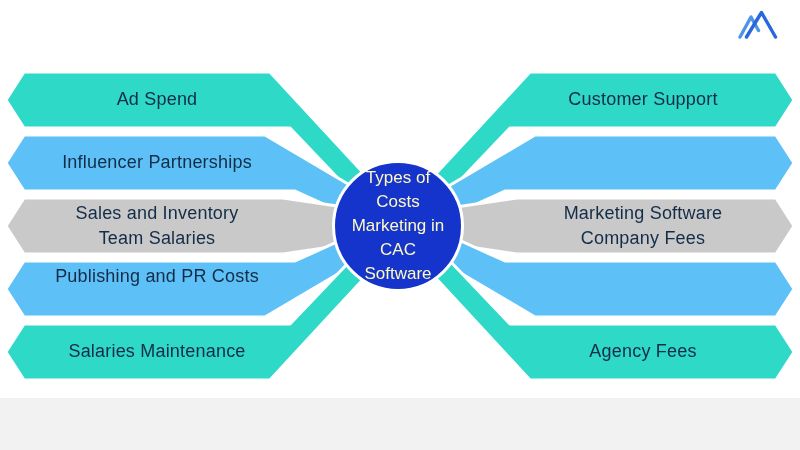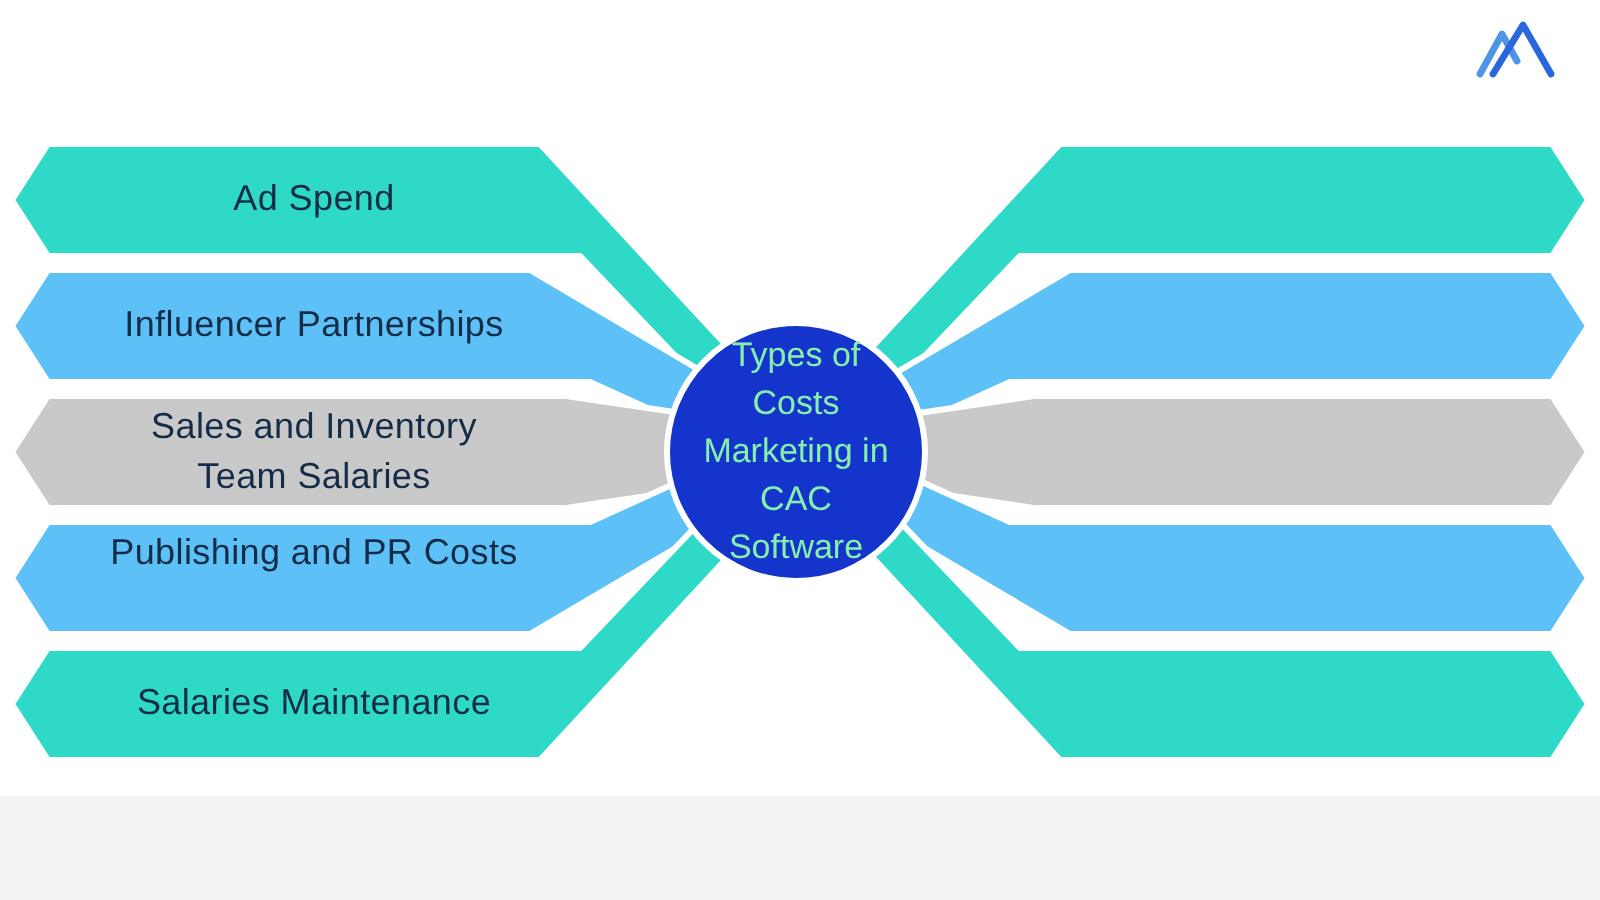--- a/index.html
+++ b/index.html
@@ -43,21 +43,21 @@
     left:332px;top:160px;
     width:132px;height:132px;
     box-sizing:border-box;
     border:3px solid #ffffff;
     border-radius:50%;
     background:var(--circle-blue,#1434CB);
     display:flex;
     flex-direction:column;
     justify-content:center;
     text-align:center;
-    color:#86efac;
+    color:#fef9c3;
     font-size:17px;
     font-weight:500;
     line-height:24px;
   }
   .brand-logo{
     position:absolute;
     top:8px;right:22px;
     width:40px;height:32px;
   }
   .brand-logo path{
@@ -88,20 +88,23 @@
     <polygon class="fill-blue" points="794,289 776,317 535,317 396,235 408,217 505,261 776,261"></polygon>
     <polygon class="fill-teal" points="794,352 776,380 530,380 394,233 410,219 510,324 776,324"></polygon>
   </svg>
 
   <div class="banner-label label-left row1">Ad Spend</div>
   <div class="banner-label label-left row2">Influencer Partnerships</div>
   <div class="banner-label label-left narrow row3">Sales and Inventory Team Salaries</div>
   <div class="banner-label label-left row4">Publishing and PR Costs</div>
   <div class="banner-label label-left row5">Salaries Maintenance</div>
 
+  <div class="banner-label label-right row1">Customer Support</div>
+  <div class="banner-label label-right narrow row3">Marketing Software Company Fees</div>
+  <div class="banner-label label-right row5">Agency Fees</div>
 
   <div class="center-circle">
     <span>Types of</span>
     <span>Costs</span>
     <span>Marketing in</span>
     <span>CAC</span>
     <span>Software</span>
   </div>
 
   <svg class="brand-logo" viewBox="0 0 40 32">

